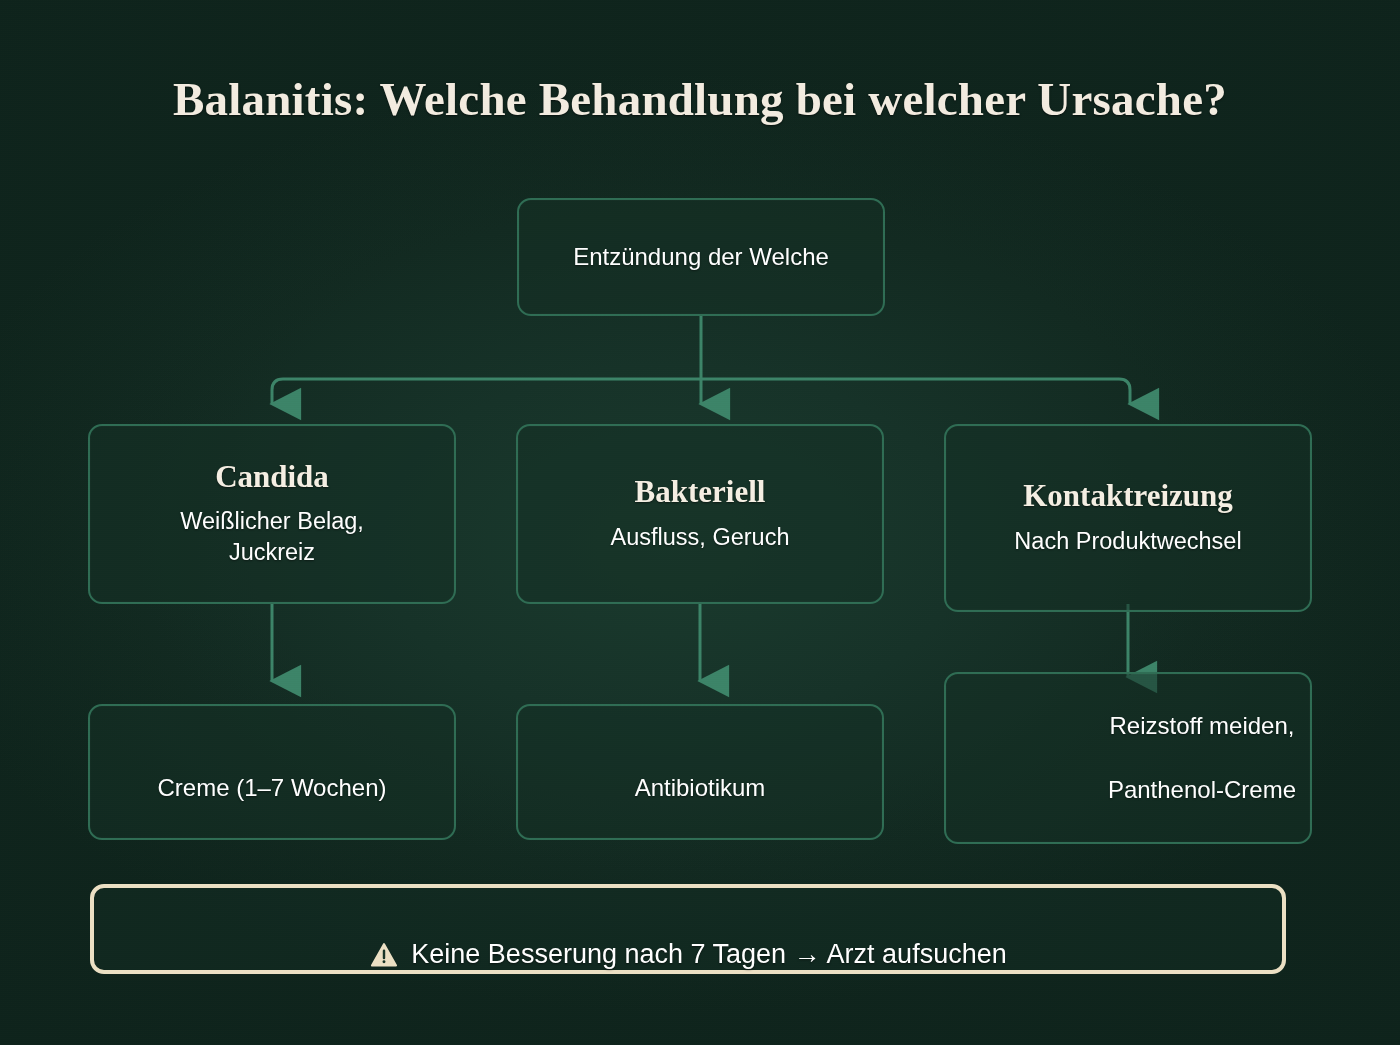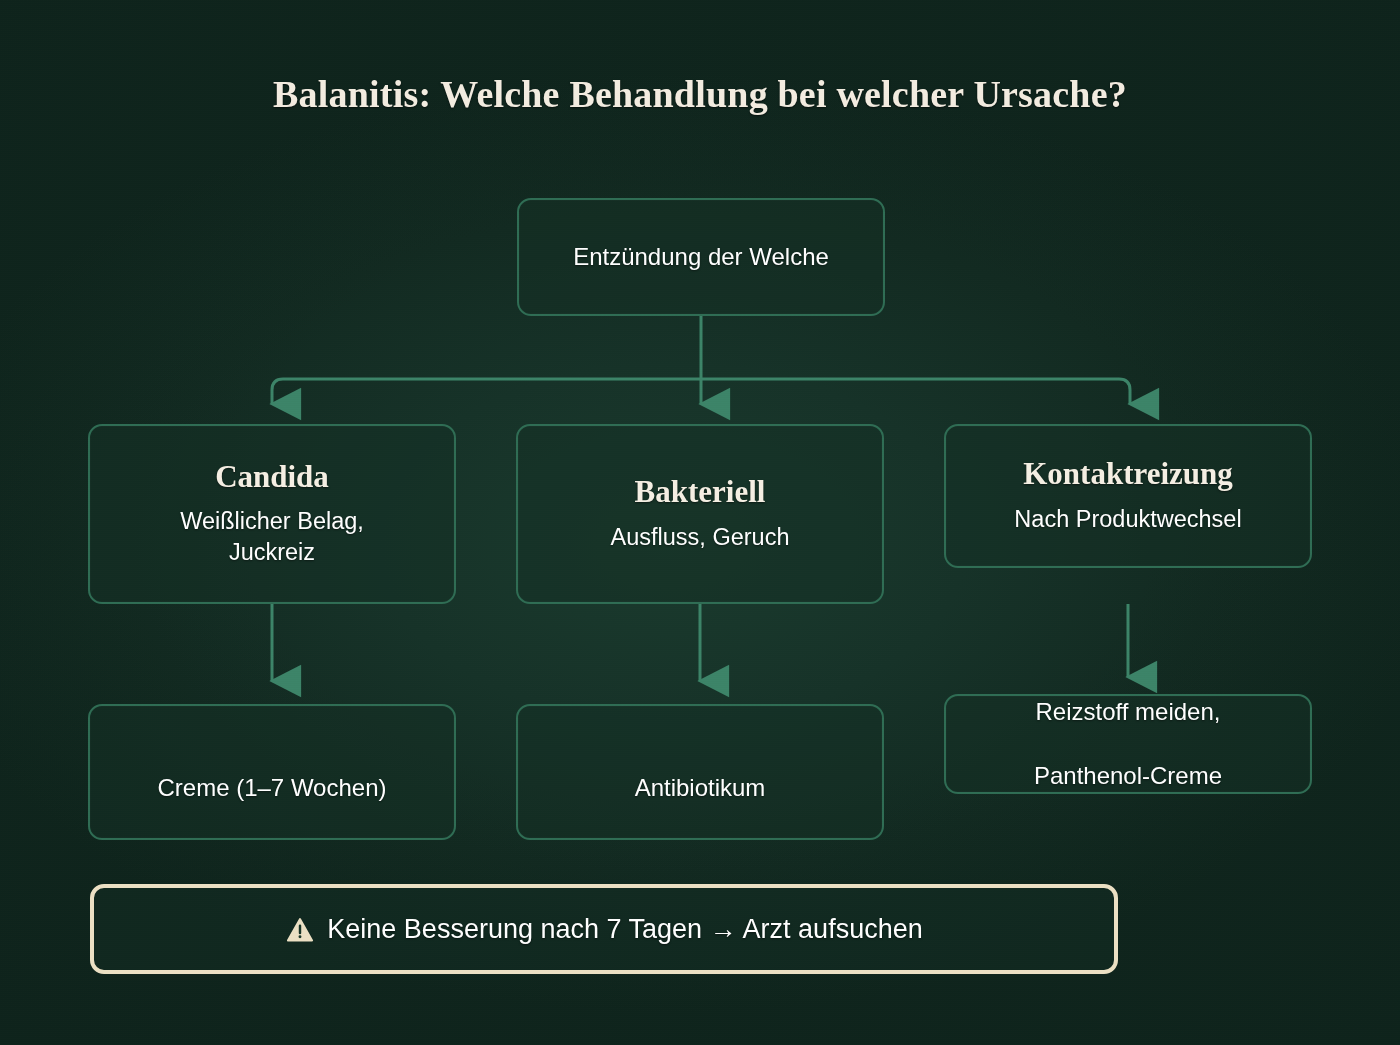--- a/index.html
+++ b/index.html
@@ -30,21 +30,21 @@
   }
 
   
   .title {
     position: absolute;
     left: 0; top: 72px;
     width: 1400px;
     text-align: center;
     font-family: "Liberation Serif", serif;
     font-weight: 700;
-    font-size: 38px;
+    font-size: 47px;
     letter-spacing: .2px;
     color: #f3ece0;
     text-shadow: 0 1px 2px rgba(0,0,0,.55);
     white-space: nowrap;
   }
 
   
   .node {
     position: absolute;
     box-sizing: border-box;
@@ -75,44 +75,44 @@
     color: #ffffff;
     text-shadow: 0 1px 2px rgba(0,0,0,.45);
     padding: 0 14px;
   }
   .node.single .body { font-size: 24px; }
 
   
   #node-root   { left: 517px;  top: 198px; width: 368px; height: 118px; }
   #node-c1     { left: 88px;   top: 424px; width: 368px; height: 180px; }
   #node-c2     { left: 516px;  top: 424px; width: 368px; height: 180px; }
-  #node-c3     { left: 944px;  top: 424px; width: 368px; height: 144px; }
+  #node-c3     { left: 944px;  top: 424px; width: 368px; height: 188px; }
   #node-t1     { left: 88px;   top: 704px; width: 368px; height: 136px; }
   #node-t2     { left: 516px;  top: 704px; width: 368px; height: 136px; }
-  #node-t3     { left: 944px;  top: 694px; width: 368px; height: 100px; }
+  #node-t3     { left: 944px;  top: 672px; width: 368px; height: 172px; align-items: flex-end; }
 
   
   #wires {
     position: absolute;
     left: 0; top: 0;
     width: 1400px; height: 1045px;
     pointer-events: none;
   }
 
   
   #warning {
     position: absolute;
     left: 90px; top: 884px;
-    width: 1028px; height: 90px;
+    width: 1196px; height: 90px;
     box-sizing: border-box;
     border: 4px solid #ece0c4;
     border-radius: 14px;
     background: rgba(18,44,34,0.55);
     display: flex;
-    align-items: center;
+    align-items: flex-end;
     justify-content: center;
     gap: 12px;
   }
   #warning .wtext {
     font-family: "Liberation Sans", sans-serif;
     font-size: 27px;
     color: #ffffff;
     text-shadow: 0 1px 2px rgba(0,0,0,.5);
     white-space: nowrap;
   }

